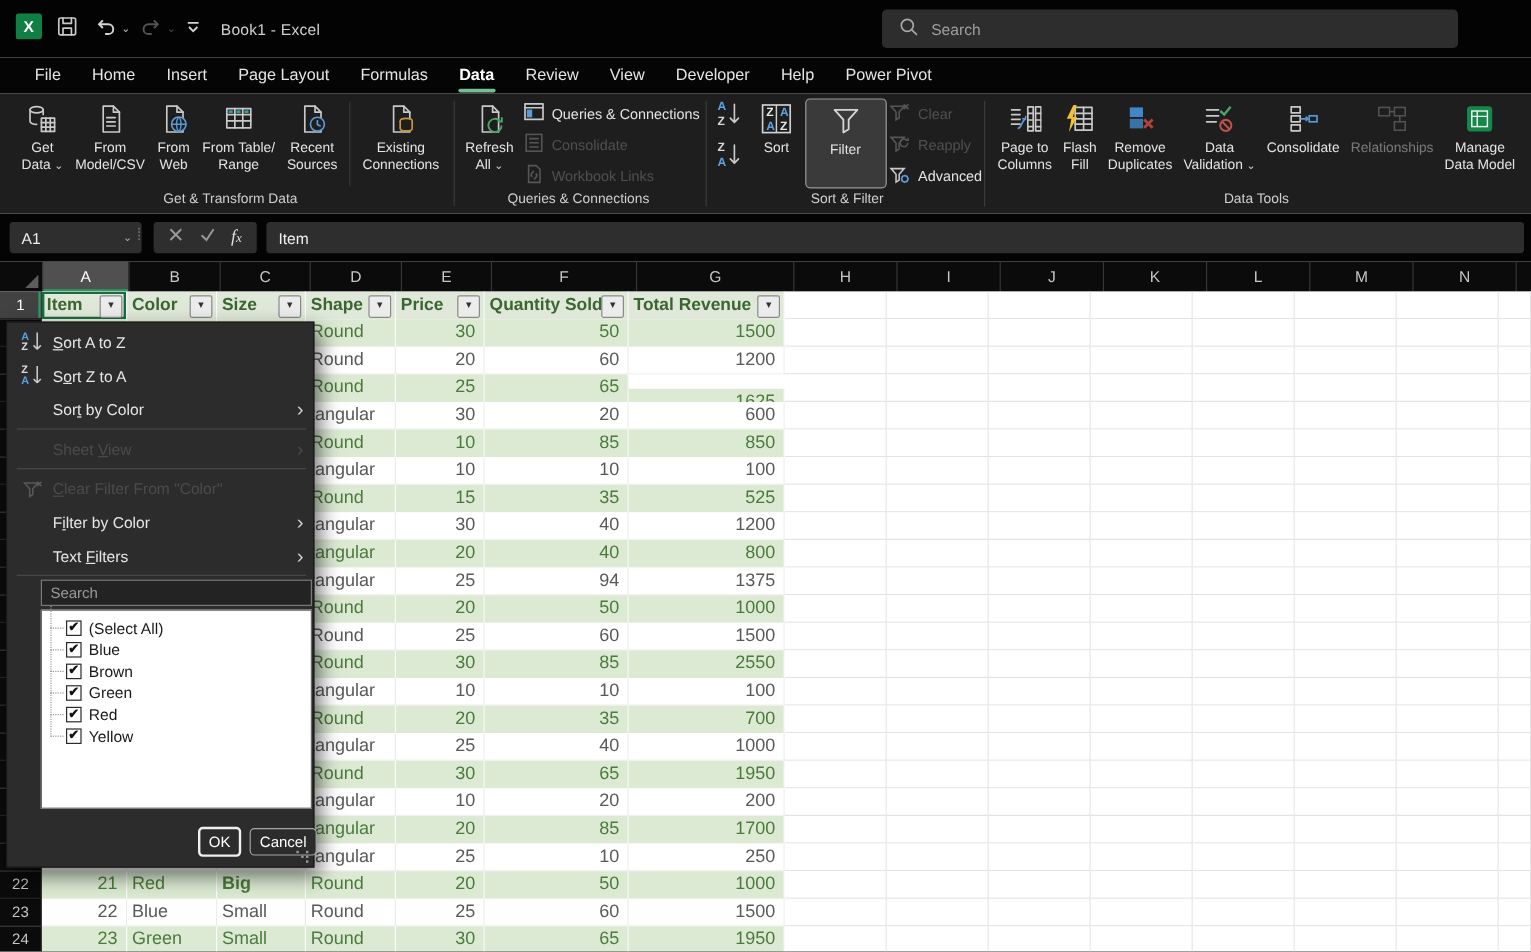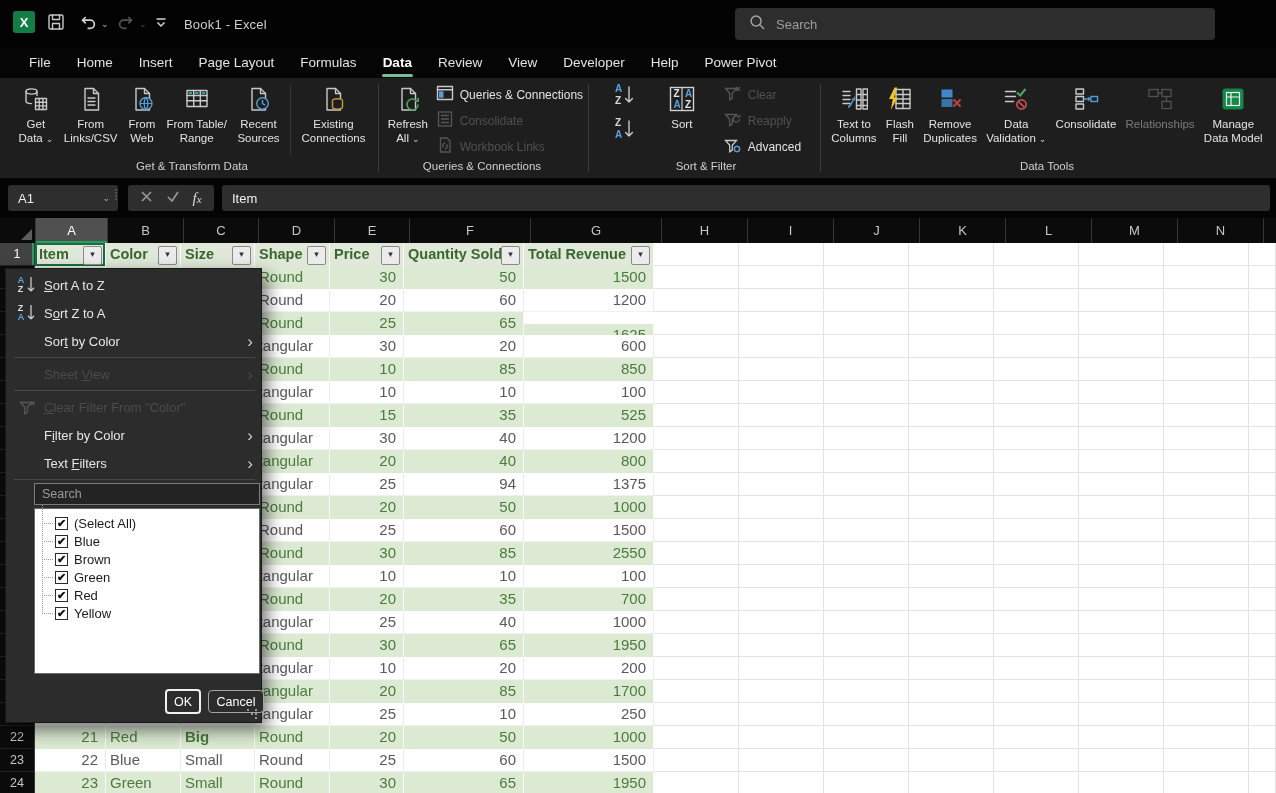--- a/index.html
+++ b/index.html
@@ -195,21 +195,21 @@
           <div class="rbtn">
             <div class="ric">
               <span><svg width="28" height="28">
                   <path d="M8 3.5h8.5l5 5V25H8z" stroke="#c9c9c9" stroke-width="1.4" fill="none" stroke-linecap="round" stroke-linejoin="round"></path>
                   <path d="M16.5 3.5v5h5" stroke="#c9c9c9" stroke-width="1.4" fill="none" stroke-linecap="round" stroke-linejoin="round"></path>
                   <path d="M11 13h7M11 16.5h7M11 20h7" stroke="#c9c9c9" stroke-width="1.4" fill="none" stroke-linecap="round" stroke-linejoin="round"></path>
                 </svg></span>
             </div>
             <div class="rlbl">
               <div>From</div>
-              <div>Links/CSV</div>
+              <div>Model/CSV</div>
             </div>
           </div>
           <div class="rbtn">
             <div class="ric">
               <span><svg width="28" height="28">
                   <path d="M8 3.5h8.5l5 5V25H8z" stroke="#c9c9c9" stroke-width="1.4" fill="none" stroke-linecap="round" stroke-linejoin="round"></path>
                   <path d="M16.5 3.5v5h5" stroke="#c9c9c9" stroke-width="1.4" fill="none" stroke-linecap="round" stroke-linejoin="round"></path>
                   <circle cx="18" cy="18.5" r="6" fill="#1e1e1e" stroke="#5b9bd5" stroke-width="1.4"></circle>
                   <path d="M12 18.5h12M18 12.5c2.4 2 2.4 10 0 12M18 12.5c-2.4 2-2.4 10 0 12" stroke="#5b9bd5" stroke-width="1.2" fill="none"></path>
                 </svg></span>
@@ -333,20 +333,30 @@
                   <text x="6.5" y="13" font-size="10" font-weight="bold" fill="#e6e6e6">Z</text>
                   <text x="6.5" y="24" font-size="10" font-weight="bold" fill="#5aa2e0">A</text>
                   <text x="18" y="13" font-size="10" font-weight="bold" fill="#5aa2e0">A</text>
                   <text x="18" y="24" font-size="10" font-weight="bold" fill="#e6e6e6">Z</text>
                 </svg></span>
             </div>
             <div class="rlbl">
               <div>Sort</div>
             </div>
           </div>
+          <div class="rbtn active" style="width: 50px;">
+            <div class="ric">
+              <span><svg width="30" height="30">
+                  <path d="M5.5 6.5h19l-7.3 8.2v8l-4.4 2.8V14.7z" stroke="#d6d6d6" stroke-width="1.5" fill="none" stroke-linejoin="round"></path>
+                </svg></span>
+            </div>
+            <div class="rlbl">
+              <div>Filter</div>
+            </div>
+          </div>
           <div class="sstack">
             <div class="sbtn disabled">
               <span><svg width="19" height="18">
                   <path d="M2.5 4.5h11l-4.2 4.8v4.8l-2.6 1.7V9.3z" stroke="#9a9a9a" stroke-width="1.3" fill="none"></path>
                   <path d="M13 3l4 4M17 3l-4 4" stroke="#9a9a9a" stroke-width="1.4"></path>
                 </svg></span>
               <span>Clear</span>
             </div>
             <div class="sbtn disabled">
               <span><svg width="19" height="18">
@@ -375,21 +385,21 @@
               <span><svg width="28" height="28">
                   <path d="M3 6.5h7M3 10.5h7M3 14.5h7M3 18.5h7" stroke="#c9c9c9" stroke-width="1.4" fill="none" stroke-linecap="round" stroke-linejoin="round"></path>
                   <rect x="16.5" y="4" width="4.5" height="20" stroke="#c9c9c9" stroke-width="1.4" fill="none" stroke-linecap="round" stroke-linejoin="round"></rect>
                   <rect x="23" y="4" width="4.5" height="20" stroke="#c9c9c9" stroke-width="1.4" fill="none" stroke-linecap="round" stroke-linejoin="round"></rect>
                   <path d="M16.5 9.5h4.5M16.5 15h4.5M16.5 20.5h4.5M23 9.5h4.5M23 15h4.5M23 20.5h4.5" stroke="#c9c9c9" stroke-width="1.4" fill="none" stroke-linecap="round" stroke-linejoin="round"></path>
                   <path d="M8 22c3.5 0 3-6 6.5-8" stroke="#5b9bd5" stroke-width="1.4" fill="none"></path>
                   <path d="M14.8 11.6l-.3 2.8-2.7-.6" stroke="#5b9bd5" stroke-width="1.2" fill="none"></path>
                 </svg></span>
             </div>
             <div class="rlbl">
-              <div>Text to</div>
+              <div>Page to</div>
               <div>Columns</div>
             </div>
           </div>
           <div class="rbtn">
             <div class="ric">
               <span><svg width="28" height="28">
                   <rect x="10" y="4.5" width="14" height="19" stroke="#c9c9c9" stroke-width="1.4" fill="none" stroke-linecap="round" stroke-linejoin="round"></rect>
                   <path d="M10 9.5h14M10 14h14M10 18.5h14M17 4.5v19" stroke="#c9c9c9" stroke-width="1.4" fill="none" stroke-linecap="round" stroke-linejoin="round"></path>
                   <path d="M8.5 2.5L3 14h3.8L4.8 25l6.8-12.6H8L11.2 2.5z" fill="#f4c22b"></path>
                 </svg></span>

